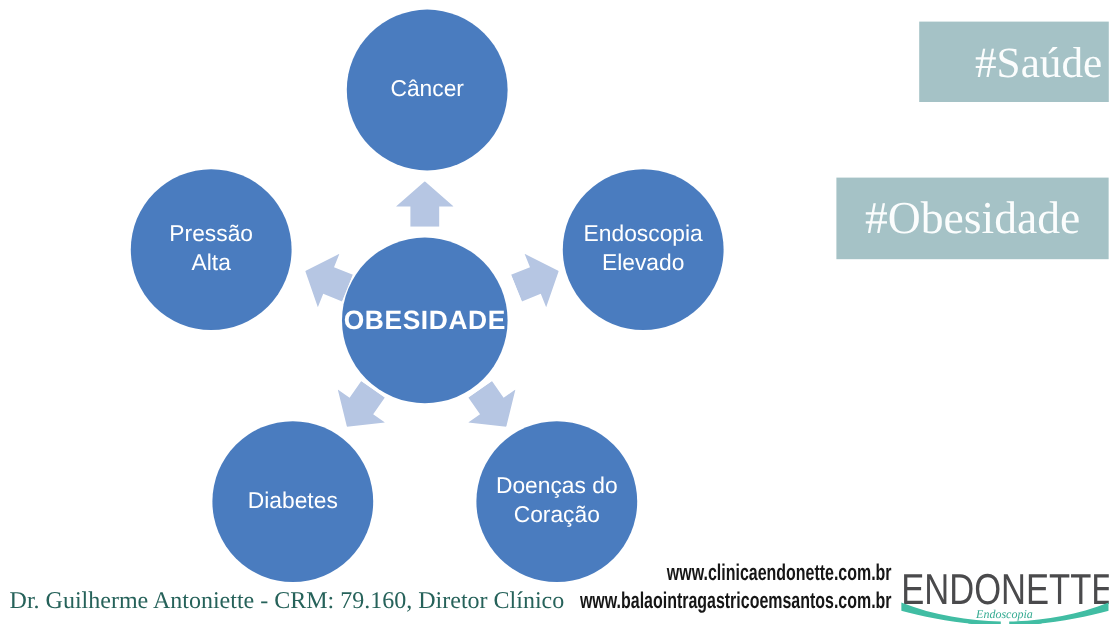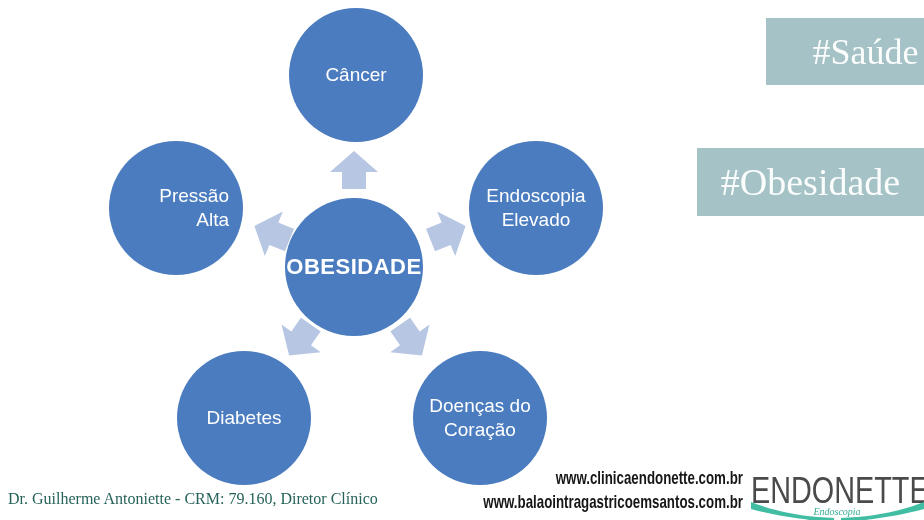--- a/index.html
+++ b/index.html
@@ -10,23 +10,23 @@
   
   .node {
     position:absolute; border-radius:50%;
     background:#4a7cbf;
     display:flex; align-items:center; justify-content:center;
     text-align:center; color:#ffffff;
     font-size:19px; line-height:1.28; padding:0 14px;
   }
   .node-cancer      { left:289px; top:8px;   width:134px; height:134px; }
   .node-colesterol  { left:469px; top:141px; width:134px; height:134px; }
-  .node-pressao     { left:109px; top:141px; width:134px; height:134px;text-align:right; }
+  .node-pressao     { left:109px; top:141px; width:134px; height:134px; }
   .node-diabetes    { left:177px; top:351px; width:134px; height:134px; }
-  .node-doencas     { left:413px; top:351px; width:134px; height:134px; }
+  .node-doencas     { left:397px; top:351px; width:134px; height:134px; }
   .node-center      { left:285px; top:198px; width:138px; height:138px;
                       font-weight:bold; font-size:22px; letter-spacing:0.5px;align-items:center; }
 
   
   .arrow { position:absolute; width:48px; height:38px; }
   .arrow polygon { fill:#b6c6e3; }
   .arrow-up    { left:330px; top:151px; }
   .arrow-left  { left:248px; top:214px; transform:rotate(-68deg); }
   .arrow-right { left:424px; top:214px; transform:rotate(68deg); }
   .arrow-dl    { left:276px; top:321px; transform:rotate(-145deg); }
@@ -37,21 +37,21 @@
     position:absolute; background:#a5c2c6; color:#fbfdfd;
     font-family:"Liberation Serif", serif;
     display:flex; align-items:center; justify-content:center;
   }
   .banner-saude     { left:766px; top:18px;  width:172px; height:67px; font-size:36px;padding-left:27px; }
   .banner-obesidade { left:697px; top:100px; width:227px; height:68px; font-size:38px;margin-top:48px; }
 
   
   .credit {
     position:absolute; left:8px; top:490px;
-    font-family:"Liberation Serif", serif; font-size:16px; color:#26625a;
+    font-family:"Liberation Serif", serif; font-size:20px; color:#26625a;
     white-space:nowrap;
   }
   .websites {
     position:absolute; right:181px; top:466px; text-align:right;
     font-weight:bold; font-size:19px; color:#161616; line-height:24px;
     transform:scaleX(0.70); transform-origin:right center; white-space:nowrap;
   }
   .logo { position:absolute; left:751px; top:470px; width:173px; height:50px; }
   .logo-wordmark {
     font-size:36px; color:#4a4a4c; letter-spacing:0px;

